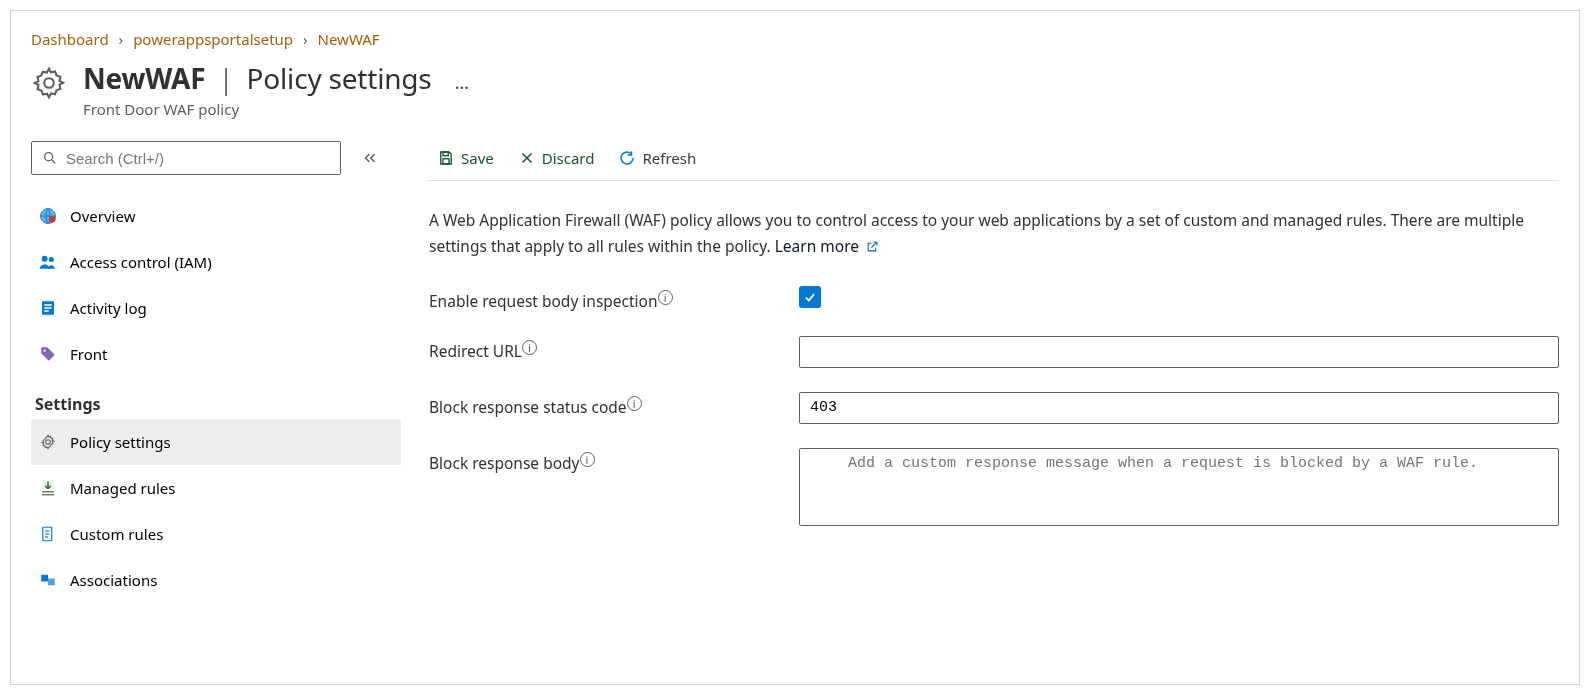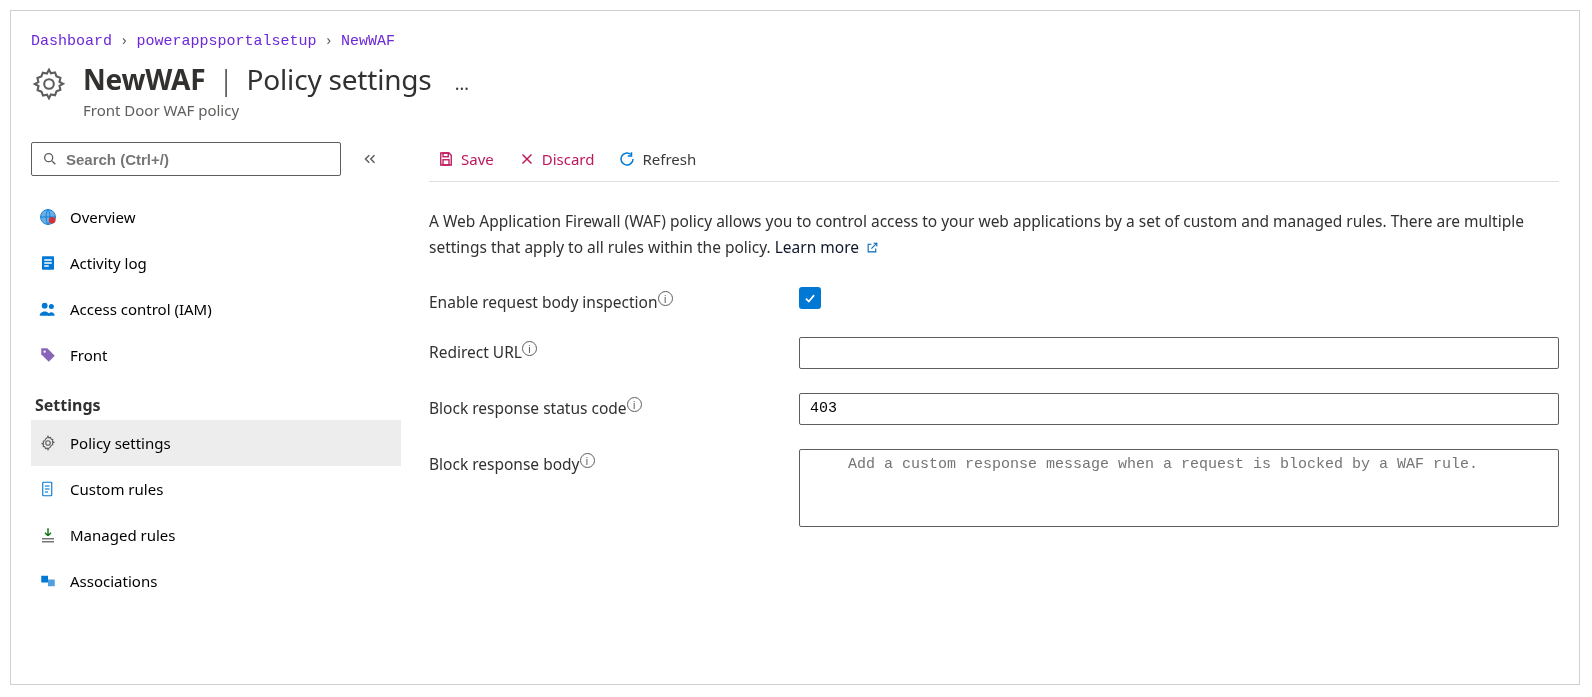--- a/index.html
+++ b/index.html
@@ -16,23 +16,22 @@
     height: 675px;
     padding: 12px 20px 0 20px;
     overflow: hidden;
   }
   
   .breadcrumb {
     font-size: 15px;
     margin: 6px 0 10px 0;
   }
   .breadcrumb a {
-    color: #6d28d9;
+    color: #a16207;
     text-decoration: none;
-    font-family: Liberation Mono, monospace;
   }
   .breadcrumb .sep {
     color: #605e5c;
     margin: 0 6px;
   }
   
   .header {
     display: flex;
     align-items: flex-start;
     margin-top: 6px;
@@ -80,21 +79,20 @@
     padding: 0 10px;
     width: 310px;
   }
   .search svg { width:16px; height:16px; color:#605e5c; margin-right:8px;}
   .search input {
     border: none; outline: none;
     font-size: 15px;
     color: #0c4a6e;
     flex: 1;
     background: transparent;
-    font-weight: bold;
   }
   .collapse-chevron {
     width:18px; height:18px;
     cursor:pointer;
     color:#605e5c;
     margin-left: 12px;
   }
   .nav {
     margin-top: 18px;
   }
@@ -133,21 +131,21 @@
     display: flex;
     align-items: center;
     gap: 8px;
     height: 40px;
     border-bottom: 1px solid #e1dfdd;
     margin-bottom: 26px;
     padding-bottom: 6px;
   }
   .tbtn {
     display:flex; align-items:center;
-    color:#be185d;
+    color:#14532d;
     font-size: 15px;
     padding: 4px 8px;
     cursor:pointer;
     gap:6px;
   }
   .tbtn.enabled { color:#3b3a39; }
   .tbtn.refresh svg { color:#0078d4; }
   .tbtn svg { width:18px; height:18px; }
   .desc {
     font-size: 15.5px;
@@ -248,81 +246,81 @@
             <svg viewBox="0 0 24 24" width="20" height="20">
                 <circle cx="12" cy="12" r="9" fill="#69afe5" stroke="#0078d4"></circle>
                 <path d="M3 12h18M12 3c3 3 3 15 0 18c-3-3-3-15 0-18" fill="none" stroke="#0078d4"></path>
                 <circle cx="17" cy="16" r="4" fill="#d13438"></circle>
               </svg>
           </span>
           <span>Overview</span>
         </div>
         <div class="nav-item">
           <span class="icon">
+            <svg viewBox="0 0 24 24" width="20" height="20" fill="#0078d4">
+                <circle cx="8" cy="8" r="3.5"></circle>
+                <circle cx="16" cy="9" r="3"></circle>
+                <path d="M2 20c0-3 3-5 6-5s6 2 6 5z"></path>
+                <path d="M12 20c0-2.5 2-4 4-4s4 1.5 4 4z"></path>
+              </svg>
+          </span>
+          <span>Access control (IAM)</span>
+        </div>
+        <div class="nav-item">
+          <span class="icon">
             <svg viewBox="0 0 24 24" width="18" height="18">
                 <rect x="4" y="3" width="16" height="18" rx="1" fill="#0078d4"></rect>
                 <rect x="7" y="7" width="10" height="2" fill="#fff"></rect>
                 <rect x="7" y="11" width="10" height="2" fill="#fff"></rect>
                 <rect x="7" y="15" width="6" height="2" fill="#fff"></rect>
               </svg>
           </span>
           <span>Activity log</span>
         </div>
         <div class="nav-item">
           <span class="icon">
-            <svg viewBox="0 0 24 24" width="20" height="20" fill="#0078d4">
-                <circle cx="8" cy="8" r="3.5"></circle>
-                <circle cx="16" cy="9" r="3"></circle>
-                <path d="M2 20c0-3 3-5 6-5s6 2 6 5z"></path>
-                <path d="M12 20c0-2.5 2-4 4-4s4 1.5 4 4z"></path>
-              </svg>
-          </span>
-          <span>Access control (IAM)</span>
-        </div>
-        <div class="nav-item">
-          <span class="icon">
             <svg viewBox="0 0 24 24" width="18" height="18" fill="#8764b8">
                 <path d="M3 3h8l10 10-8 8L3 11z"></path>
                 <circle cx="7.5" cy="7.5" r="1.5" fill="#fff"></circle>
               </svg>
           </span>
           <span>Front</span>
         </div>
 
         <div class="nav-heading">Settings</div>
 
         <div class="nav-item selected">
           <span class="icon">
             <svg viewBox="0 0 24 24" width="18" height="18" fill="none" stroke="#605e5c" stroke-width="1.5">
                 <circle cx="12" cy="12" r="3"></circle>
                 <path d="M12 3l1 2 2.3-.5.9 2.2 2.2.9-.5 2.3 2 1-2 1 .5 2.3-2.2.9-.9 2.2L13 19l-1 2-1-2-2.3.5-.9-2.2-2.2-.9.5-2.3-2-1 2-1-.5-2.3 2.2-.9.9-2.2L11 5z"></path>
               </svg>
           </span>
           <span>Policy settings</span>
+        </div>
+        <div class="nav-item">
+          <span class="icon">
+            <svg viewBox="0 0 24 24" width="18" height="18">
+                <path d="M12 3v10m0 0l-4-4m4 4l4-4" stroke="#107c10" stroke-width="2" fill="none"></path>
+                <line x1="4" y1="17" x2="20" y2="17" stroke="#767676" stroke-width="2"></line>
+                <line x1="4" y1="21" x2="20" y2="21" stroke="#767676" stroke-width="2"></line>
+              </svg>
+          </span>
+          <span>Managed rules</span>
         </div>
         <div class="nav-item">
           <span class="icon">
             <svg viewBox="0 0 24 24" width="18" height="18" fill="none" stroke="#0078d4" stroke-width="1.5">
                 <rect x="5" y="3" width="12" height="18" rx="1"></rect>
                 <line x1="8" y1="8" x2="14" y2="8"></line>
                 <line x1="8" y1="12" x2="14" y2="12"></line>
                 <line x1="8" y1="16" x2="12" y2="16"></line>
               </svg>
           </span>
           <span>Custom rules</span>
-        </div>
-        <div class="nav-item">
-          <span class="icon">
-            <svg viewBox="0 0 24 24" width="18" height="18">
-                <path d="M12 3v10m0 0l-4-4m4 4l4-4" stroke="#107c10" stroke-width="2" fill="none"></path>
-                <line x1="4" y1="17" x2="20" y2="17" stroke="#767676" stroke-width="2"></line>
-                <line x1="4" y1="21" x2="20" y2="21" stroke="#767676" stroke-width="2"></line>
-              </svg>
-          </span>
-          <span>Managed rules</span>
         </div>
         <div class="nav-item">
           <span class="icon">
             <svg viewBox="0 0 24 24" width="18" height="18">
                 <rect x="3" y="5" width="9" height="9" fill="#0078d4"></rect>
                 <rect x="12" y="10" width="9" height="9" fill="#50a0e0"></rect>
               </svg>
           </span>
           <span>Associations</span>
         </div>

